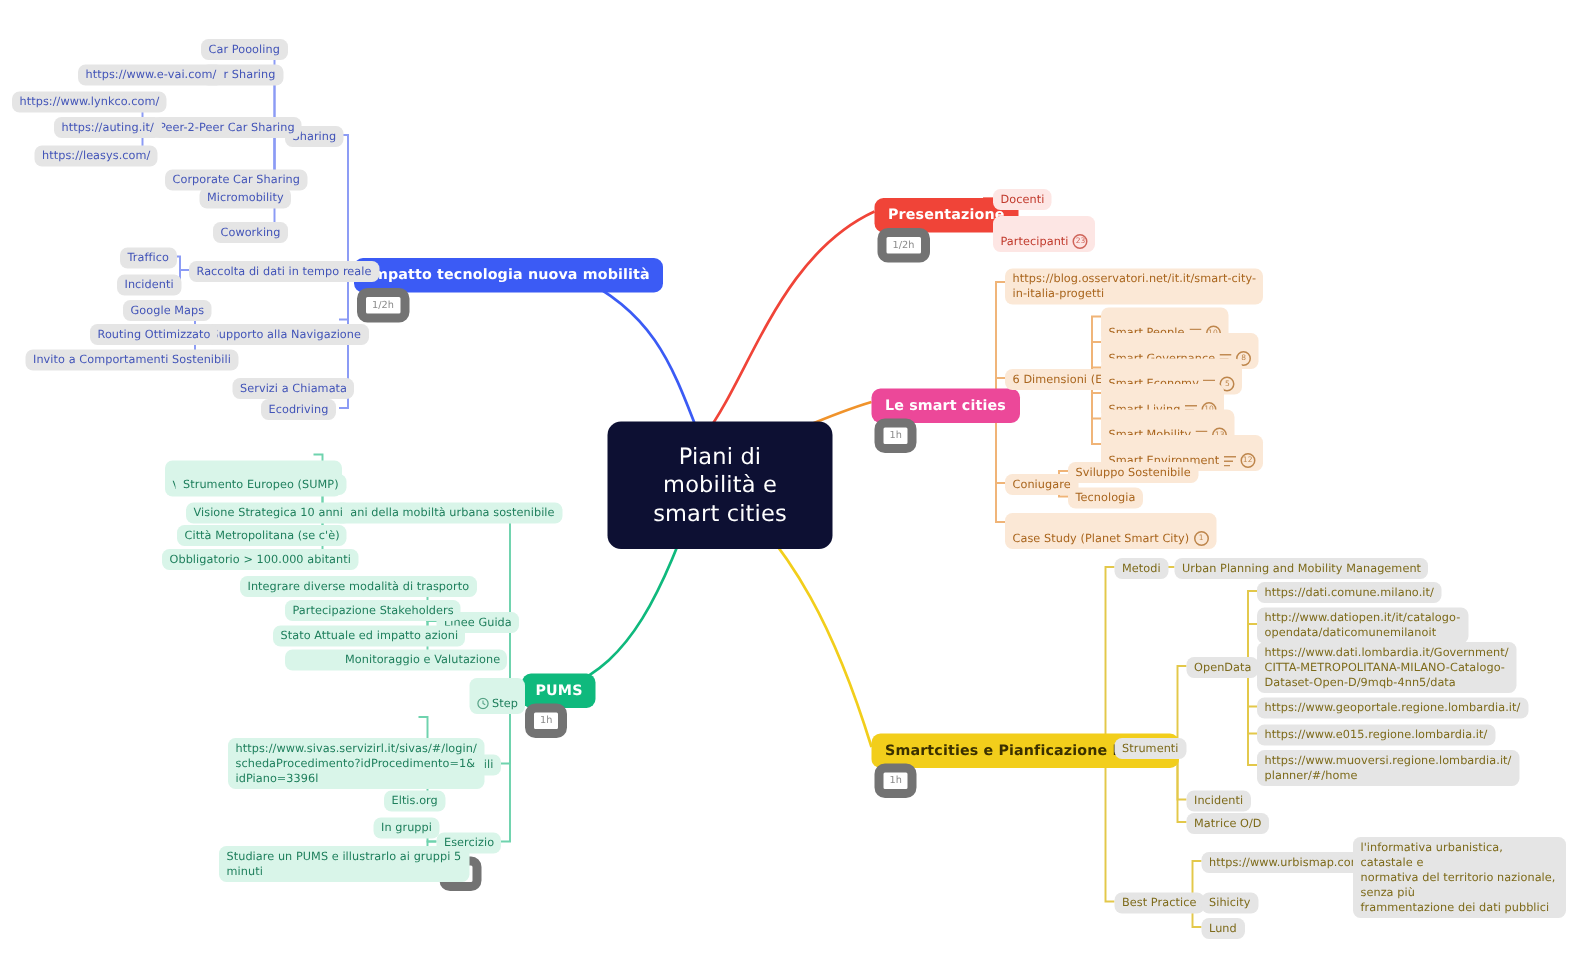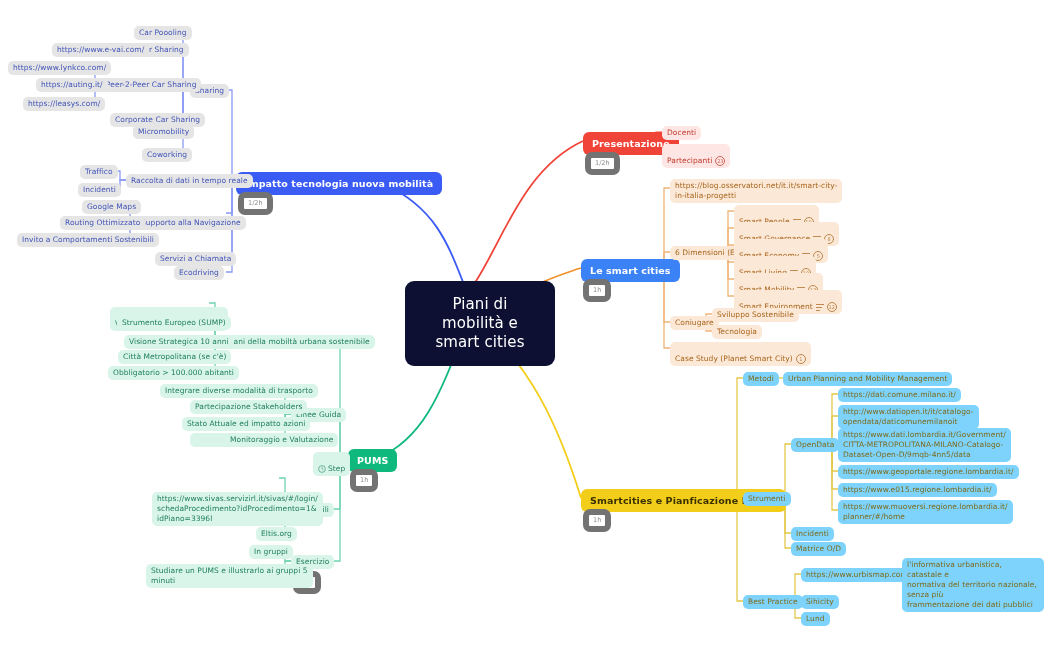--- a/index.html
+++ b/index.html
@@ -20,27 +20,27 @@
     background:#0d1033;color:#ffffff;border-radius:9px;
     font-size:15px;line-height:19px;text-align:center;
     padding:14px 16px;letter-spacing:0.1px;
   }
   .main{
     border-radius:6px;color:#ffffff;font-size:9.5px;line-height:13px;
     padding:5px 9px;font-weight:bold;letter-spacing:0.1px;
   }
   .m-blue{background:#3b5bf5;}
   .m-red{background:#f04438;}
-  .m-orange{background:#3b82f6;}
+  .m-orange{background:#ec4899;}
   .m-yellow{background:#f2ce1b;color:#3a3000;}
   .m-green{background:#0fb97d;}
   .b-blue{background:#e5e5e5;color:#4254b8;}
   .b-red{background:#fde6e4;color:#c0392b;}
   .b-orange{background:#fbe8d6;color:#a9651d;}
-  .b-yellow{background:#7dd3fc;color:#7d6a1a;}
+  .b-yellow{background:#e5e5e5;color:#7d6a1a;}
   .b-green{background:#d9f5e9;color:#1e7f5c;}
   .badge{
     position:absolute;background:#ffffff;border:6px solid #737373;
     border-radius:7px;color:#8a8a8a;font-size:6.5px;line-height:9px;
     padding:1px 4px;
   }
   .chip{
     display:inline-block;border:1px solid currentColor;border-radius:50%;
     width:8px;height:8px;font-size:5px;line-height:8px;text-align:center;
     opacity:.75;vertical-align:middle;margin-left:3px;

